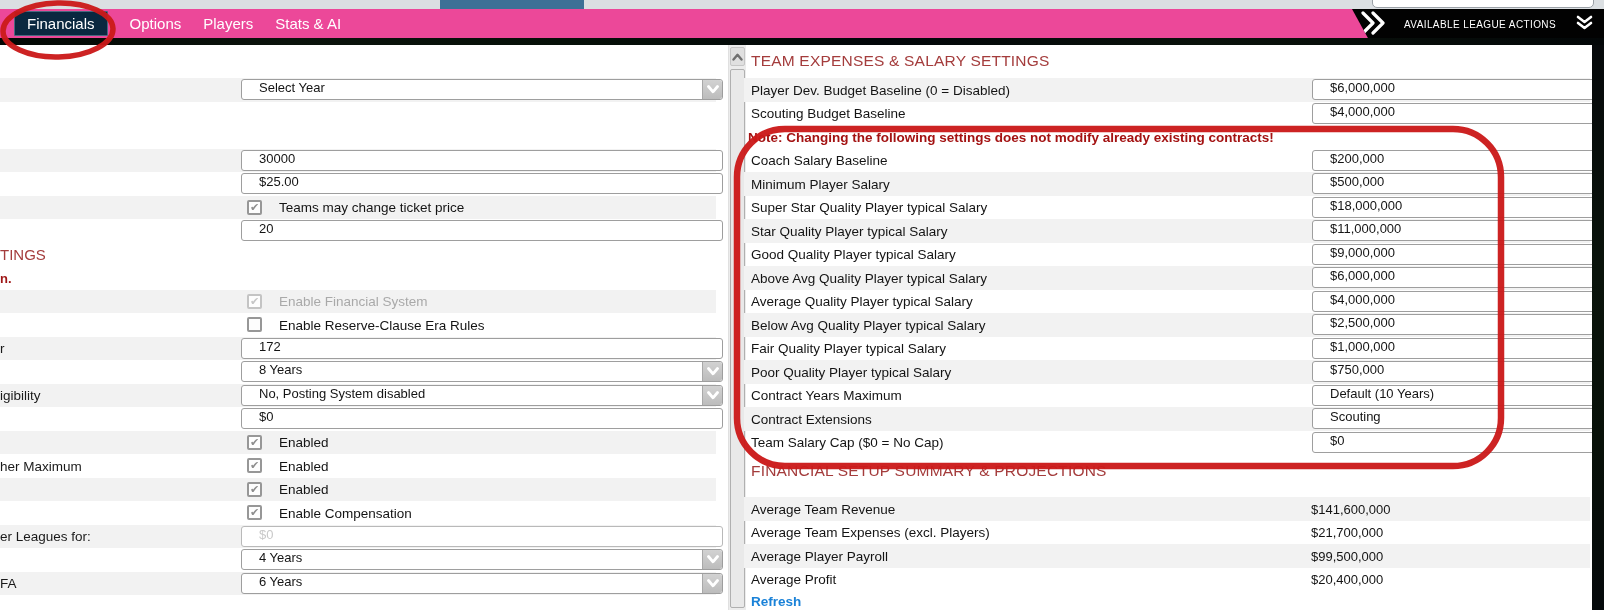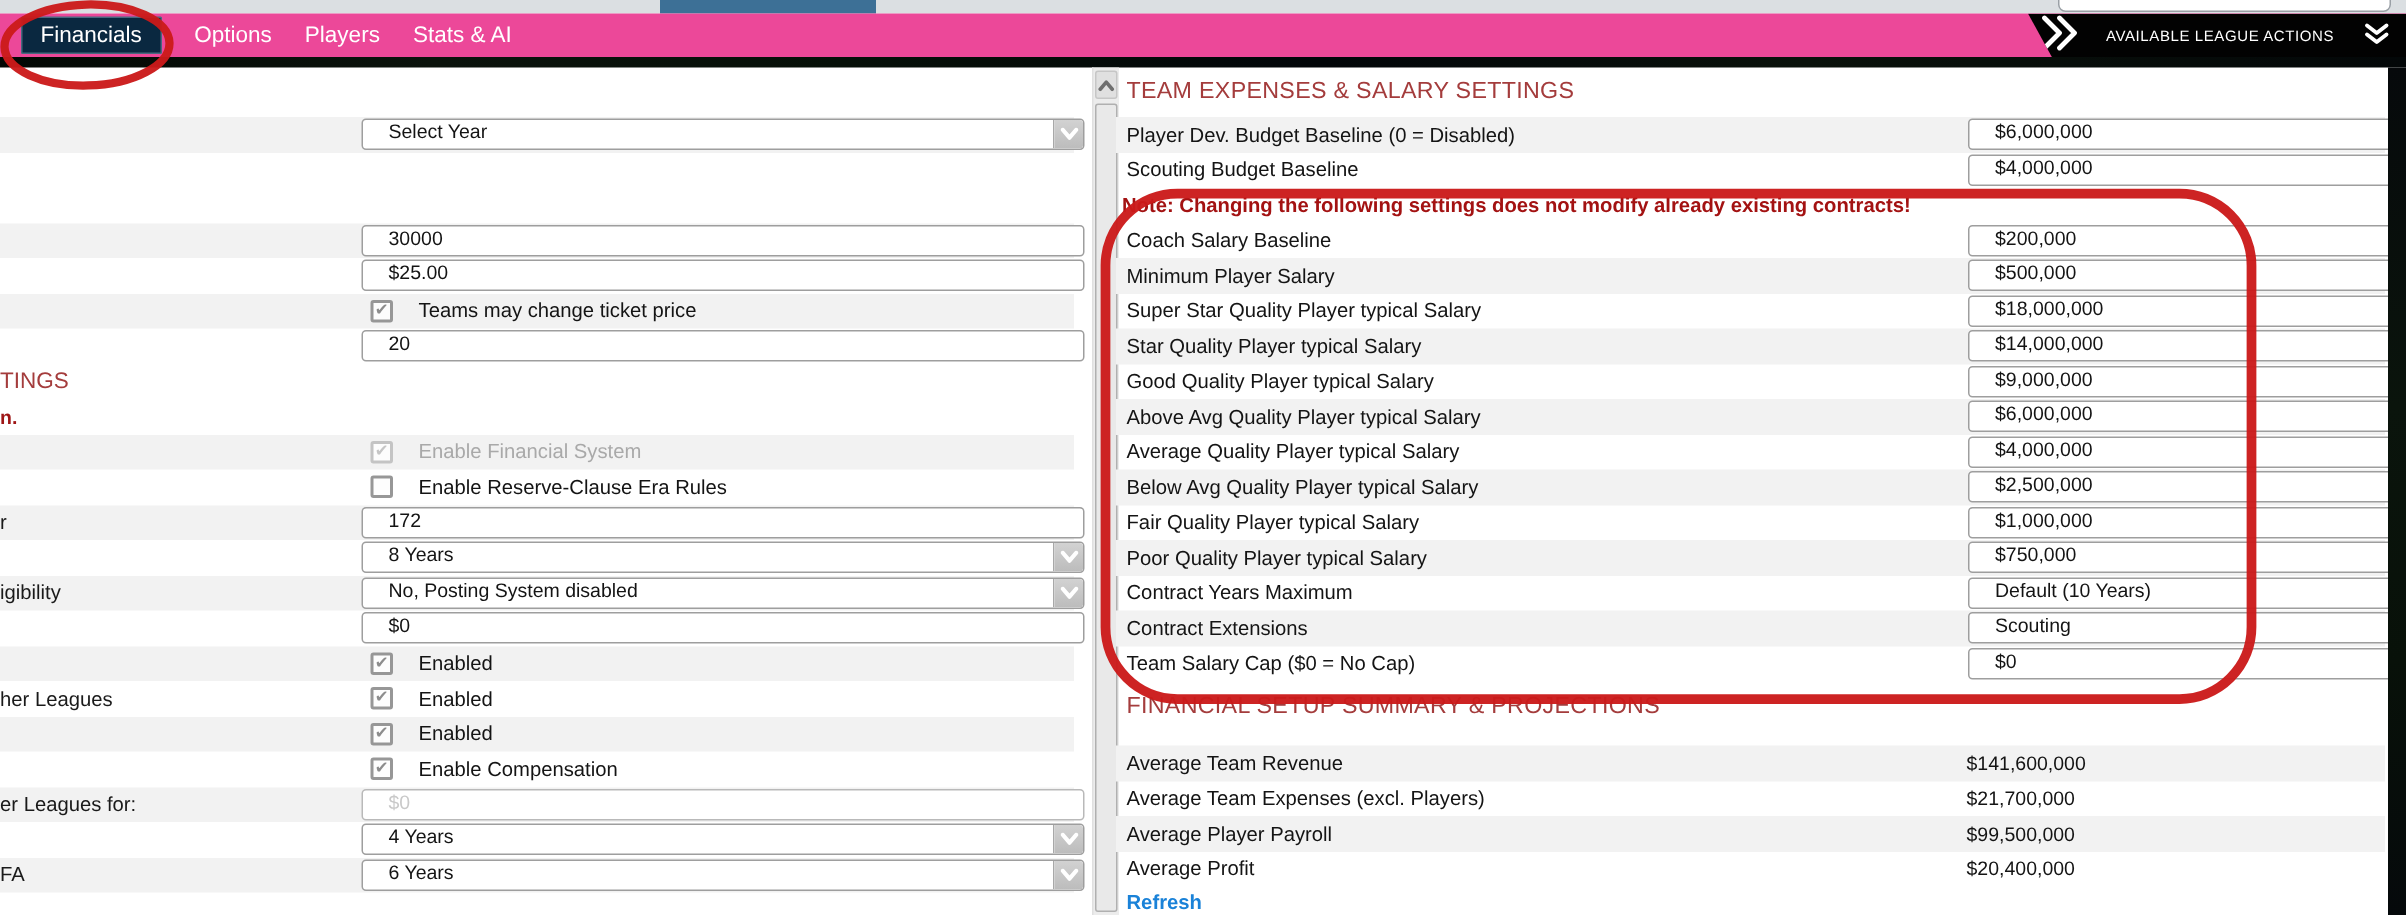--- a/index.html
+++ b/index.html
@@ -188,21 +188,21 @@
       <div class="row white">
         <div class="field left-field">
           <span>$0</span>
         </div>
       </div>
       <div class="row gray">
         <div class="cb">✔</div>
         <span class="cblabel">Enabled</span>
       </div>
       <div class="row white">
-        <span class="lfrag">her Leagues</span>
+        <span class="lfrag">her Maximum</span>
         <div class="cb">✔</div>
         <span class="cblabel">Enabled</span>
       </div>
       <div class="row gray">
         <div class="cb">✔</div>
         <span class="cblabel">Enabled</span>
       </div>
       <div class="row white">
         <div class="cb">✔</div>
         <span class="cblabel">Enable Compensation</span>
@@ -277,21 +277,21 @@
         </div>
         <div class="row white">
           <span class="rlabel">Super Star Quality Player typical Salary</span>
           <div class="field right-field">
             <span>$18,000,000</span>
           </div>
         </div>
         <div class="row gray">
           <span class="rlabel">Star Quality Player typical Salary</span>
           <div class="field right-field">
-            <span>$14,000,000</span>
+            <span>$11,000,000</span>
           </div>
         </div>
         <div class="row white">
           <span class="rlabel">Good Quality Player typical Salary</span>
           <div class="field right-field">
             <span>$9,000,000</span>
           </div>
         </div>
         <div class="row gray">
           <span class="rlabel">Above Avg Quality Player typical Salary</span>

